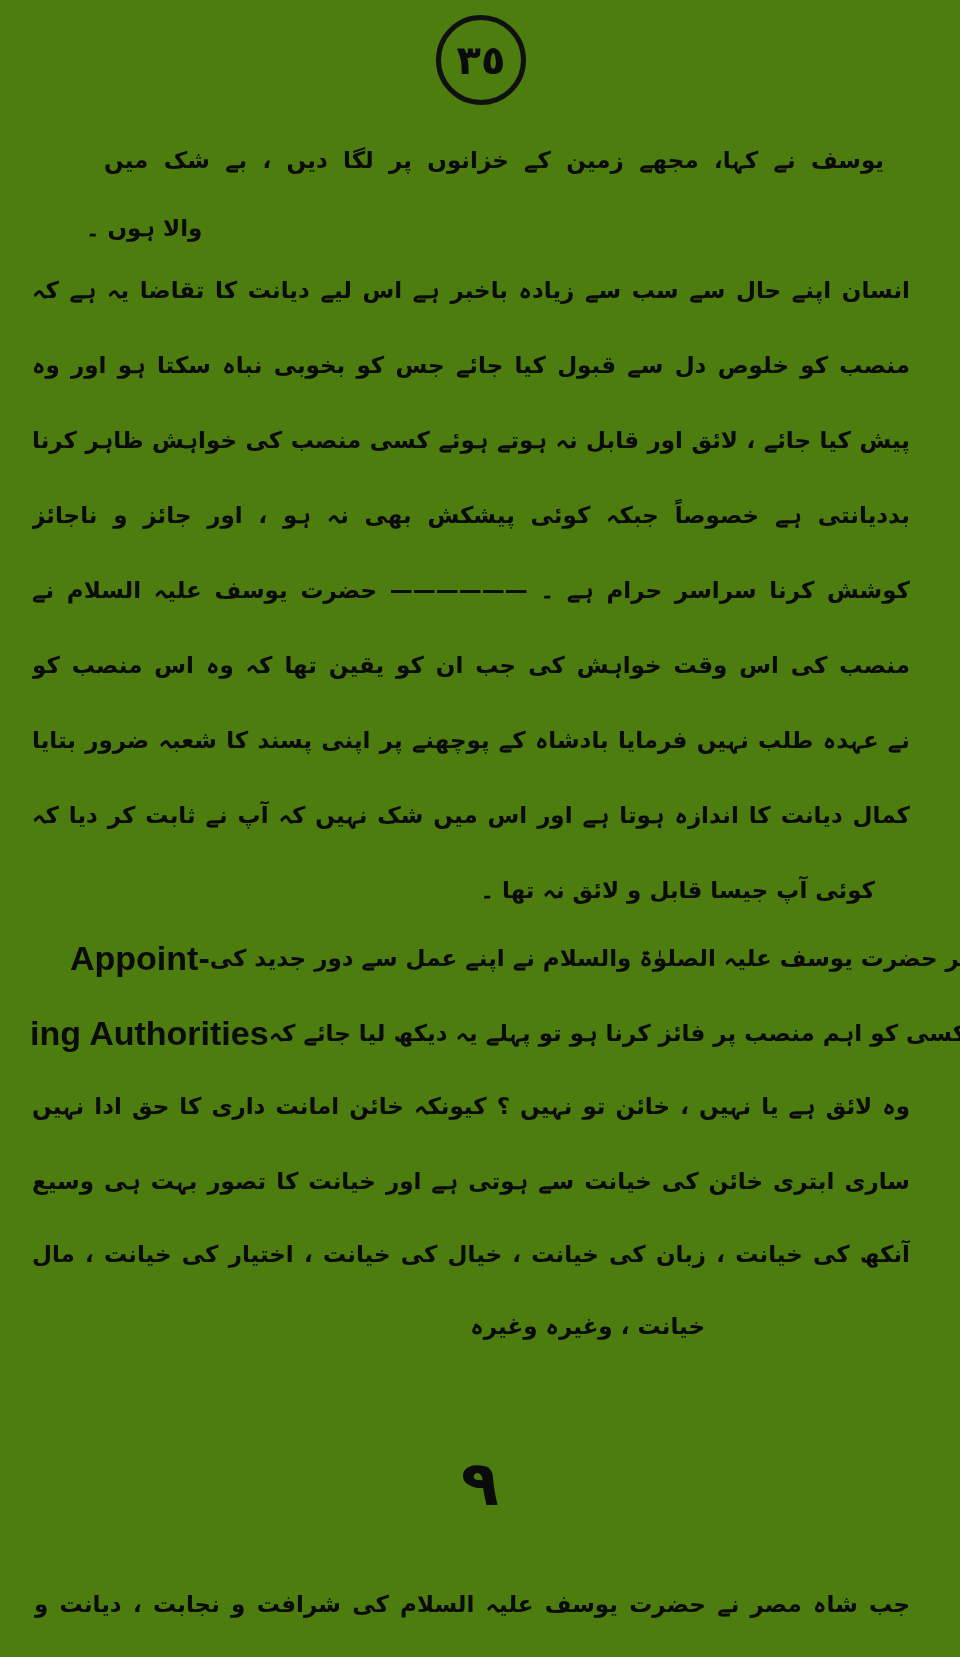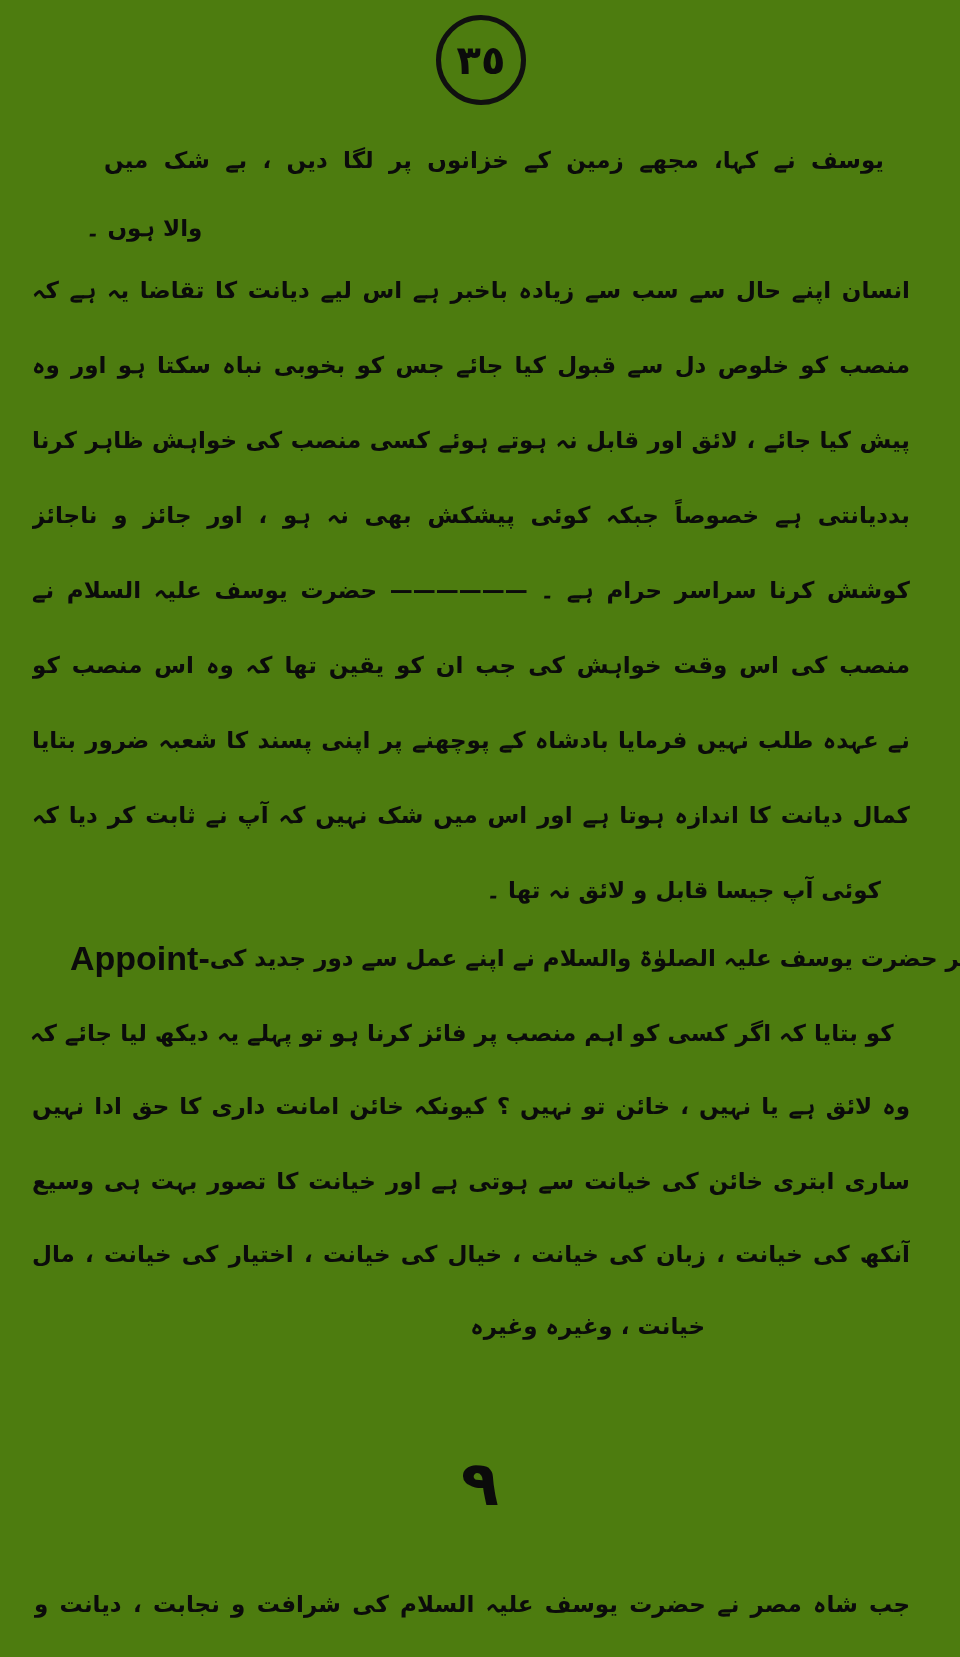--- a/index.html
+++ b/index.html
@@ -30,21 +30,21 @@
     line-height:56px; height:60px; overflow:hidden;
     text-align:justify; text-align-last:justify;
     -moz-text-align-last:justify;
   }
   .q1 { top:132px; left:104px; right:76px; }
   .q2 { top:200px; left:86px; right:44px; text-align:left; text-align-last:left; }
 
   .b1 { top:262px; } .b2 { top:337px; } .b3 { top:412px; }
   .b4 { top:487px; } .b5 { top:562px; } .b6 { top:637px; }
   .b7 { top:712px; } .b8 { top:787px; }
-  .b9 { top:862px; right:79px; text-align:center; text-align-last:right; }
+  .b9 { top:862px; right:85px; text-align:center; text-align-last:right; }
 
   .mixed {
     position:absolute; left:30px; right:50px; height:64px;
     display:flex; justify-content:space-between; align-items:center;
   }
   .m1 { top:926px;margin-left:40px; } .m2 { top:1001px; }
   .mixed .eng {
     font-family:"Liberation Sans", sans-serif;
     font-weight:bold; font-size:34px; direction:ltr; white-space:nowrap;
   }
@@ -82,20 +82,21 @@
   <div class="line b7">نے عہدہ طلب نہیں فرمایا بادشاہ کے پوچھنے پر اپنی پسند کا شعبہ ضرور بتایا اس سے آپ کے</div>
   <div class="line b8">کمال دیانت کا اندازہ ہوتا ہے اور اس میں شک نہیں کہ آپ نے ثابت کر دیا کہ شام و مصر میں</div>
   <div class="line b9">کوئی آپ جیسا قابل و لائق نہ تھا ۔</div>
 
   <div class="mixed m1">
     <span class="eng">Appoint-</span>
     <span class="urd">المختصر حضرت یوسف علیہ الصلوٰۃ والسلام نے اپنے عمل سے دور جدید کی</span>
   </div>
 
   <div class="mixed m2">
+    <span class="eng">ing Authorities</span>
     <span class="urd">کو بتایا کہ اگر کسی کو اہم منصب پر فائز کرنا ہو تو پہلے یہ دیکھ لیا جائے کہ</span>
   </div>
 
   <div class="line d1">وہ لائق ہے یا نہیں ، خائن تو نہیں ؟ کیونکہ خائن امانت داری کا حق ادا نہیں کر سکتا ——————</div>
   <div class="line d2">ساری ابتری خائن کی خیانت سے ہوتی ہے اور خیانت کا تصور بہت ہی وسیع ہے ———————</div>
   <div class="line d3">آنکھ کی خیانت ، زبان کی خیانت ، خیال کی خیانت ، اختیار کی خیانت ، مال کی خیانت ، جان کی</div>
   <div class="line d4">خیانت ، وغیرہ وغیرہ</div>
 
   <div class="section-num">٩</div>
 

